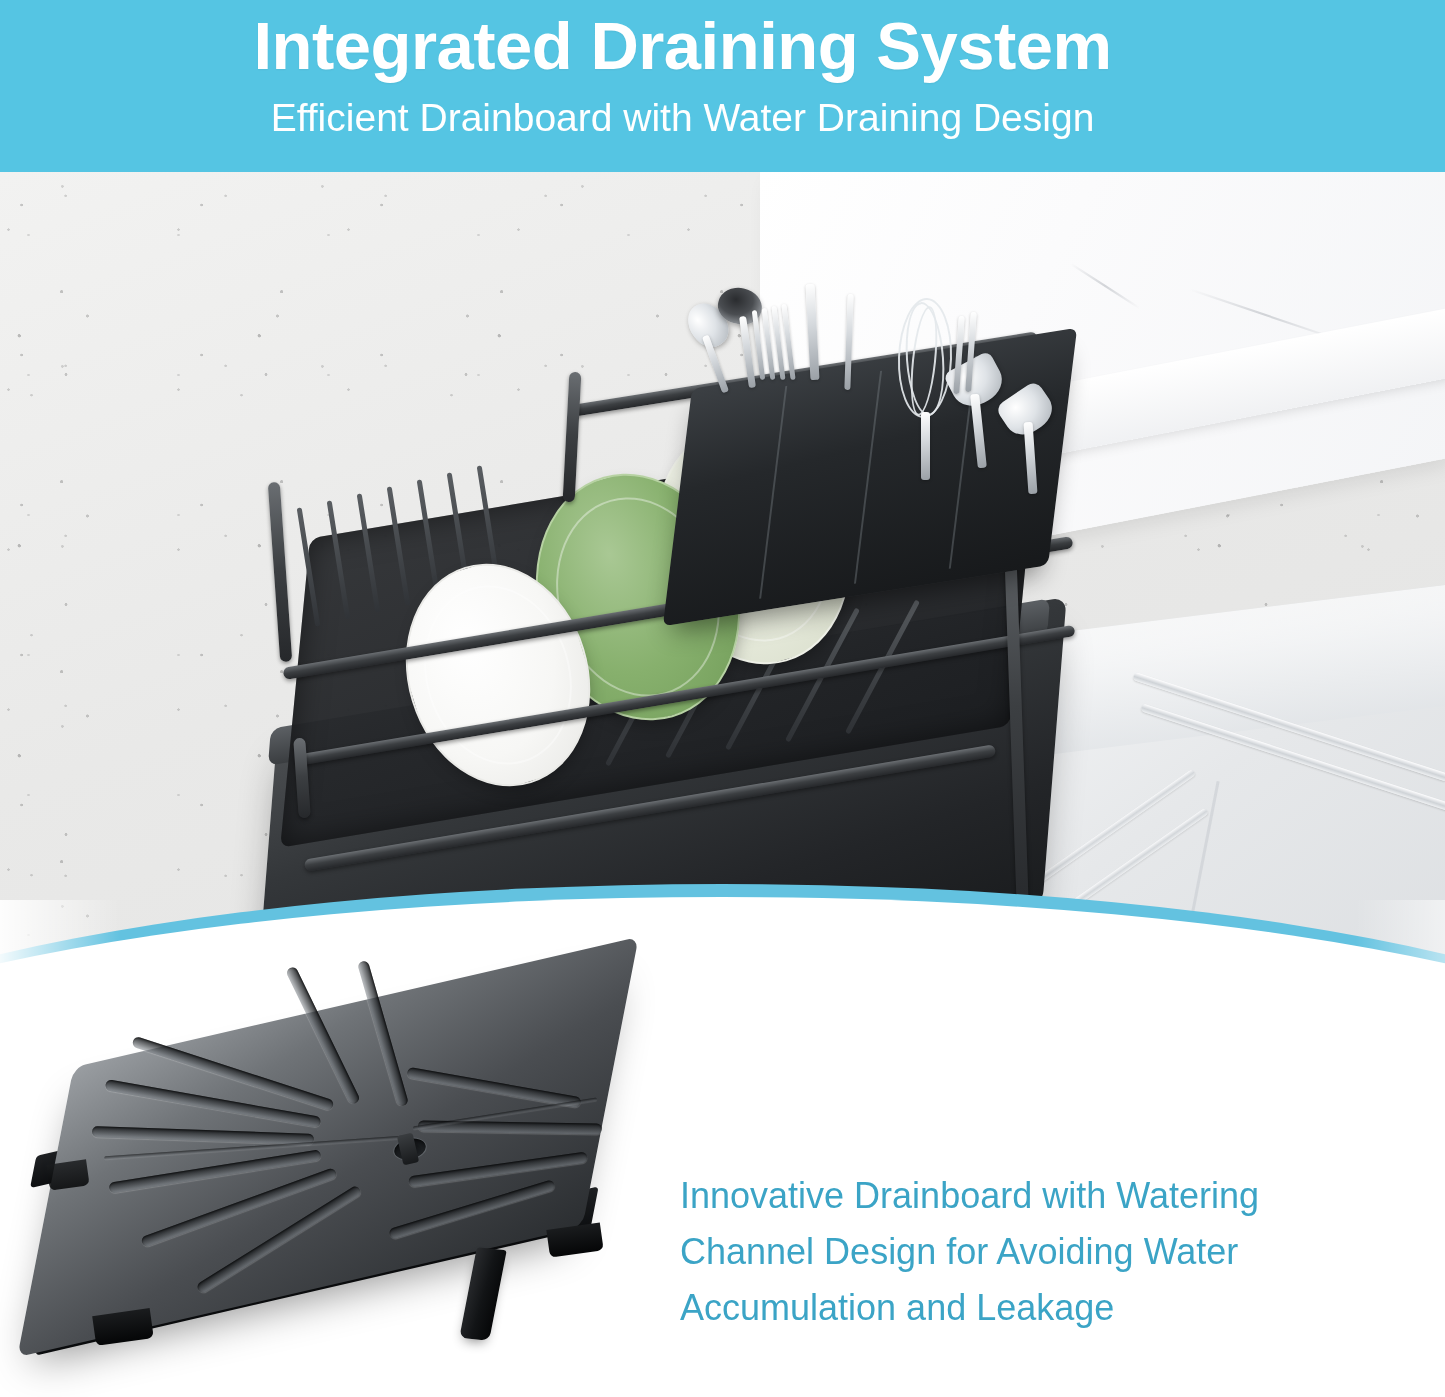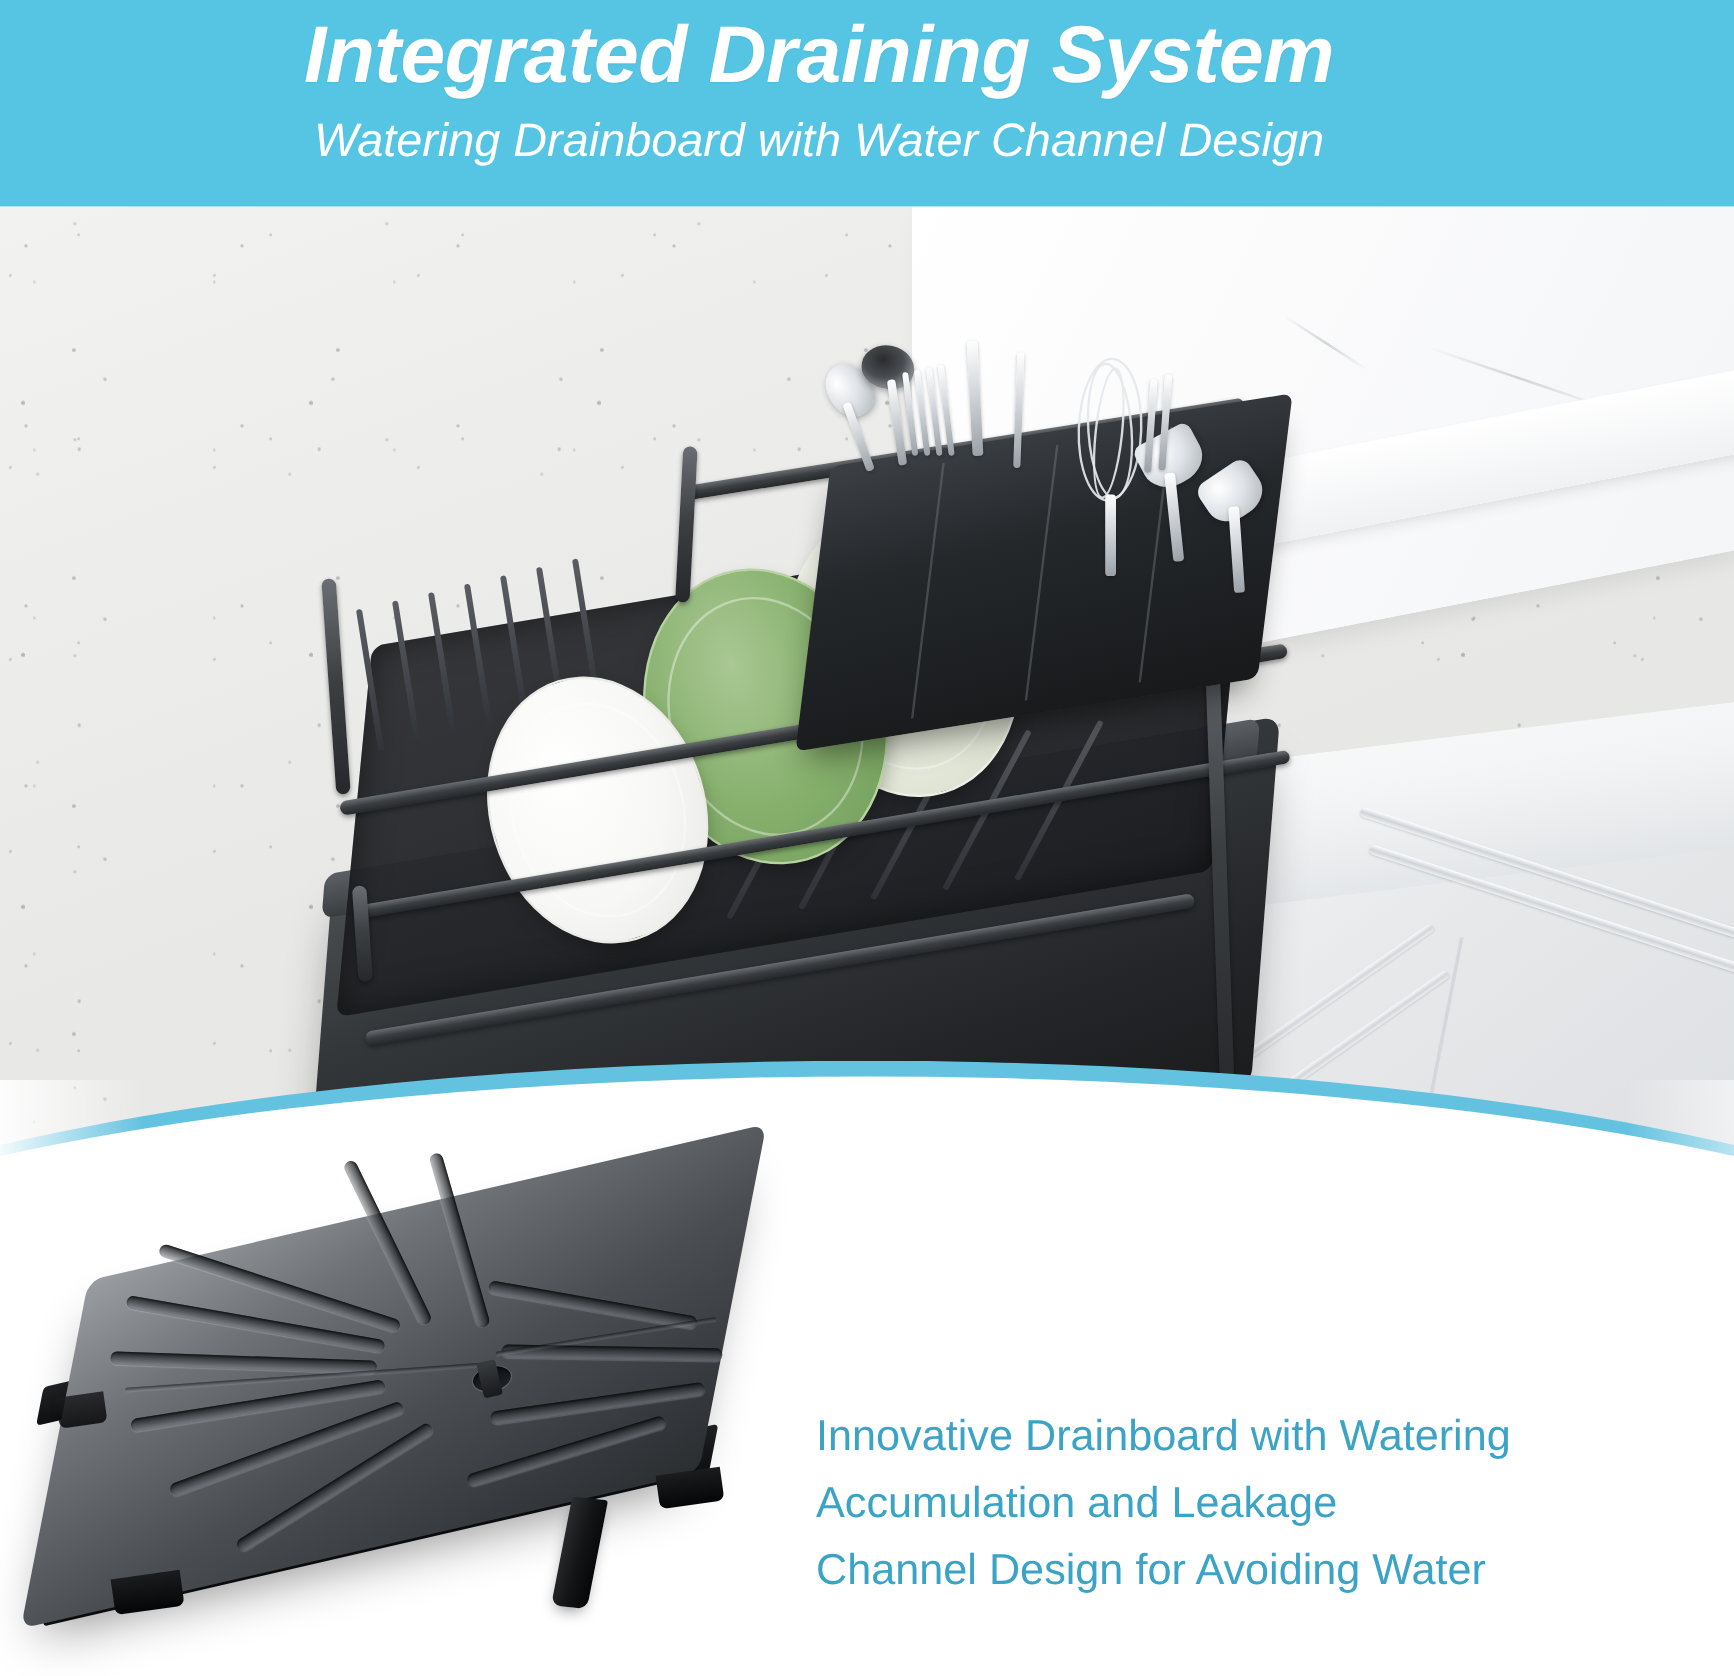--- a/index.html
+++ b/index.html
@@ -17,21 +17,20 @@
     background: #ffffff;
   }
 
   
   .header-banner {
     position: absolute;
     left: 0; top: 0;
     width: 1445px; height: 172px;
     background: #55c5e3;
     z-index: 40;
-    font-style: italic;
   }
   .header-title {
     position: absolute;
     left: 0; top: 12px;
     width: 1365px;
     text-align: center;
     font-size: 67px;
     font-weight: bold;
     color: #ffffff;
     letter-spacing: -0.5px;
@@ -339,21 +338,21 @@
     white-space: nowrap;
   }
 </style>
 </head>
 <body>
 
 <div class="page">
 
   <div class="header-banner">
     <div class="header-title">Integrated Draining System</div>
-    <div class="header-subtitle">Watering Drainboard with Water Channel Design</div>
+    <div class="header-subtitle">Efficient Drainboard with Water Draining Design</div>
   </div>
 
   <div class="photo-stage">
 
     <div class="countertop"></div>
 
     <div class="backsplash">
       <div class="marble-vein" style="left:420px; top:250px; width:170px; transform:rotate(28deg);"></div>
       <div class="marble-vein" style="left:470px; top:300px; width:120px; transform:rotate(-16deg);"></div>
       <div class="marble-vein" style="left:300px; top:190px; width:90px; transform:rotate(40deg);"></div>
@@ -485,17 +484,17 @@
 
     <div class="db-spout"></div>
 
     <div class="db-foot" style="left:86px;  top:322px; width:58px; height:30px; transform:rotate(-8deg);"></div>
     <div class="db-foot" style="left:540px; top:236px; width:54px; height:28px; transform:rotate(-8deg);"></div>
     <div class="db-foot" style="left:40px;  top:172px; width:40px; height:26px; transform:rotate(-8deg); opacity:.85;"></div>
   </div>
 
   <div class="caption">
     <div class="caption-line">Innovative Drainboard with Watering</div>
+    <div class="caption-line">Channel Design for Avoiding Water</div>
     <div class="caption-line">Accumulation and Leakage</div>
-    <div class="caption-line">Channel Design for Avoiding Water</div>
   </div>
 
 </div>
 
 </body></html>

